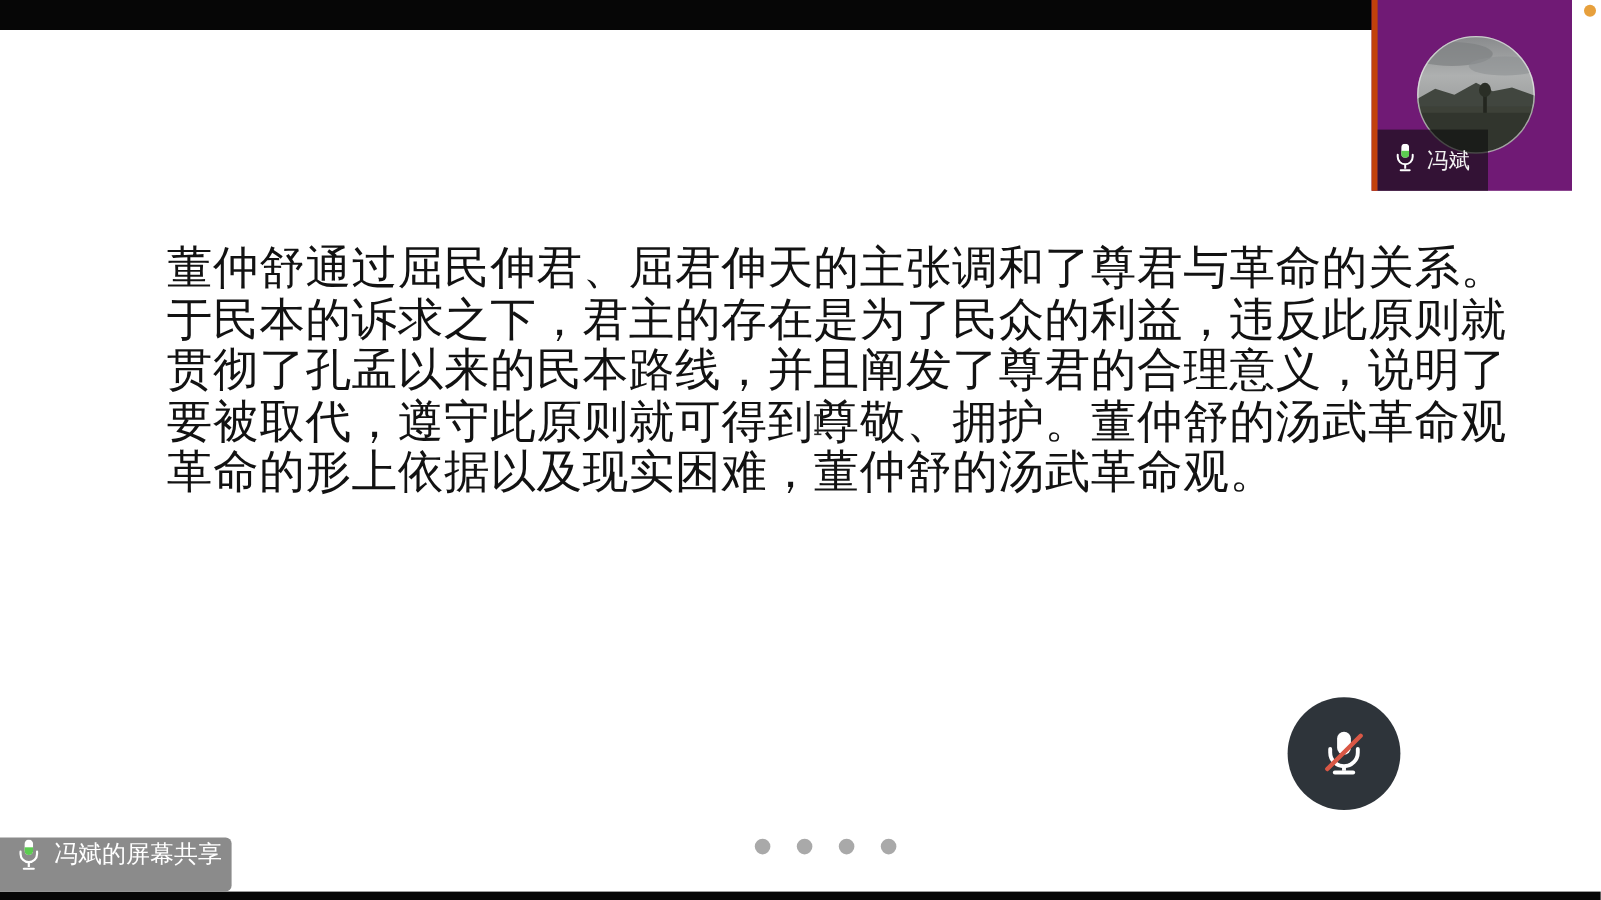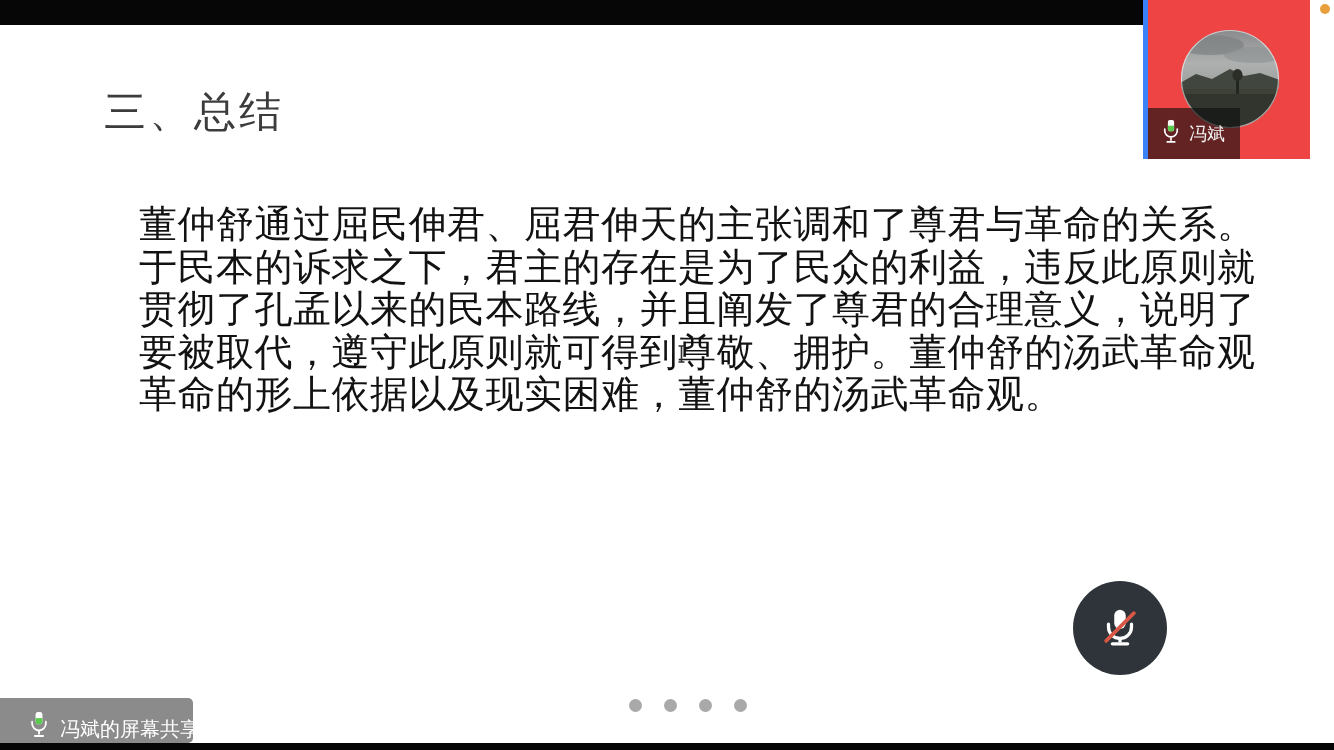--- a/index.html
+++ b/index.html
@@ -35,54 +35,53 @@
   }
 
   .mute-btn {
     position:absolute; left:1073px; top:581px; width:94px; height:94px;
     border-radius:50%; background:#2e343a; border:none;
     display:flex; align-items:center; justify-content:center; cursor:pointer;
   }
 
   .video-tile {
     position:absolute; left:1143px; top:0; width:167px; height:159px;
-    background:#ef4444; border-left:5px solid #3b82f6; cursor:pointer;
+    background:#701a75; border-left:5px solid #c2410c; cursor:pointer;
   }
   .avatar {
     position:absolute; left:32px; top:29px; width:100px; height:100px;
     border-radius:50%; overflow:hidden;
   }
   .tile-name {
     position:absolute; left:0; top:108px; width:92px; height:51px;
     background:rgba(14,14,14,0.62);
     display:flex; align-items:center; gap:8px; padding-left:13px;
   }
   .tile-name .nm { color:#f2f2f2; font-size:18px; white-space:nowrap; }
 
   .share-pill {
     position:absolute; left:0; top:698px; width:193px; height:45px;
     background:#8b8b8b; border-radius:0 5px 5px 0;
-    display:flex; align-items:flex-end; gap:10px; padding-left:28px;
+    display:flex; align-items:flex-start; gap:10px; padding-left:13px;
   }
   .share-pill .txt { color:#ffffff; font-size:20px; white-space:nowrap; }
 
   .status-dot {
     position:absolute; left:1320px; top:4px; width:10px; height:10px;
     border-radius:50%; background:#e7a03c;
   }
 </style>
 </head>
 <body>
 
 <div class="stage">
 
   <div class="bar top"></div>
   <div class="bar bottom"></div>
 
-  <div class="slide-title">三、总结</div>
 
   <div class="slide-body">
     <div class="line">董仲舒通过屈民伸君、屈君伸天的主张调和了尊君与革命的关系。</div>
     <div class="line">于民本的诉求之下，君主的存在是为了民众的利益，违反此原则就</div>
     <div class="line">贯彻了孔孟以来的民本路线，并且阐发了尊君的合理意义，说明了</div>
     <div class="line">要被取代，遵守此原则就可得到尊敬、拥护。董仲舒的汤武革命观</div>
     <div class="line">革命的形上依据以及现实困难，董仲舒的汤武革命观。</div>
   </div>
 
   <div class="text-cursor">

